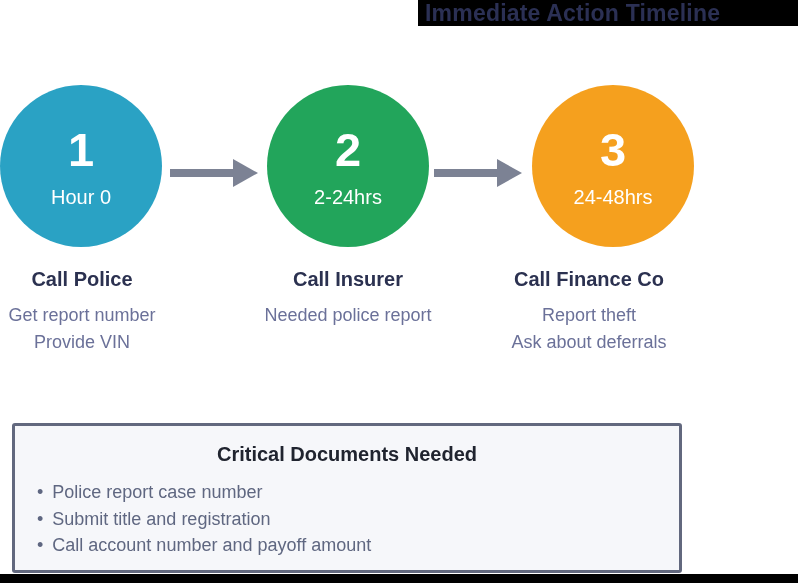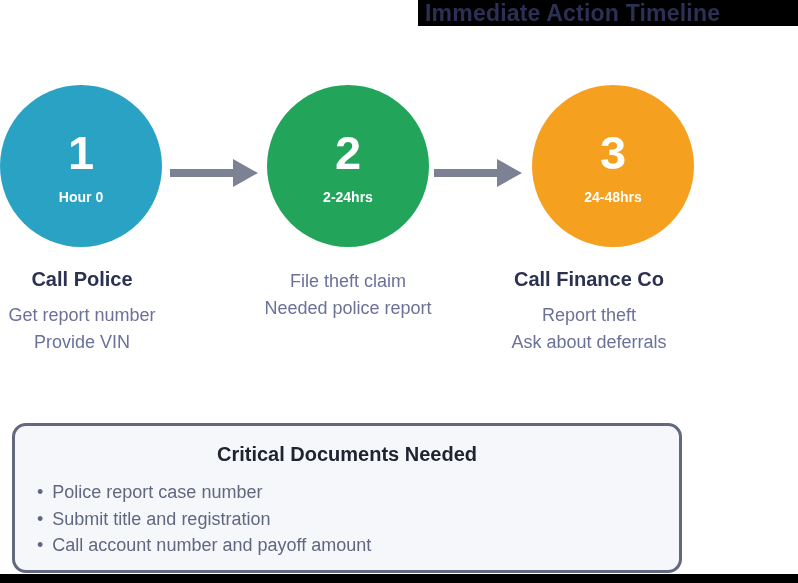--- a/index.html
+++ b/index.html
@@ -19,21 +19,21 @@
   
   .circle{
     position:absolute;top:85px;width:162px;height:162px;border-radius:50%;
     display:flex;flex-direction:column;align-items:center;justify-content:center;
     color:#ffffff;text-align:center;
   }
   .circle.s1{left:0px;}
   .circle.s2{left:267px;}
   .circle.s3{left:532px;}
   .circle .num{font-size:47px;font-weight:700;line-height:1;}
-  .circle .time{font-size:14px;margin-top:14px;line-height:1;font-weight:bold;}
+  .circle .time{font-size:20px;margin-top:14px;line-height:1;}
   
   .arrow{position:absolute;top:159px;height:28px;}
   .arrow .shaft{
     position:absolute;left:0;top:10px;height:8px;width:63px;background:#7c8294;display:block;
   }
   .arrow .head{
     position:absolute;left:63px;top:0;width:0;height:0;display:block;
     border-top:14px solid transparent;border-bottom:14px solid transparent;
     border-left:25px solid #7c8294;
   }
@@ -42,21 +42,21 @@
   
   .stepText{position:absolute;top:268px;width:230px;text-align:center;}
   .stepText.t1{left:-33px;}
   .stepText.t2{left:233px;}
   .stepText.t3{left:474px;}
   .stepText .heading{font-size:20px;font-weight:700;color:#2b3150;margin-bottom:11px;}
   .stepText .line{font-size:18px;color:#6b7199;line-height:27px;}
   
   .docbox{
     position:absolute;left:12px;top:423px;width:670px;height:150px;box-sizing:border-box;
-    background:#f6f7fa;border:3px solid #62687e;border-radius:14px;
+    background:#f6f7fa;border:3px solid #62687e;border-radius:3px;
   }
   .docbox-title{
     text-align:center;margin-top:17px;font-size:20px;font-weight:700;color:#20242f;
   }
   .doclist{list-style:none;margin:13px 12px 0 0;padding:0 0 0 22px;}
   .doclist li{font-size:18px;color:#5f6781;line-height:26.5px;}
   .doclist .bullet{margin-right:9px;}
   
   .bottom-strip{position:absolute;left:0;top:574px;width:798px;height:9px;background:#000000;}
 </style>
@@ -94,21 +94,21 @@
     <div class="time">24-48hrs</div>
   </div>
 
   <div class="stepText t1">
     <div class="heading">Call Police</div>
     <div class="line">Get report number</div>
     <div class="line">Provide VIN</div>
   </div>
 
   <div class="stepText t2">
-    <div class="line">File theft claim</div>
+    <div class="heading">Call Insurer</div>
     <div class="line">Needed police report</div>
   </div>
 
   <div class="stepText t3">
     <div class="heading">Call Finance Co</div>
     <div class="line">Report theft</div>
     <div class="line">Ask about deferrals</div>
   </div>
 
   <div class="docbox">

